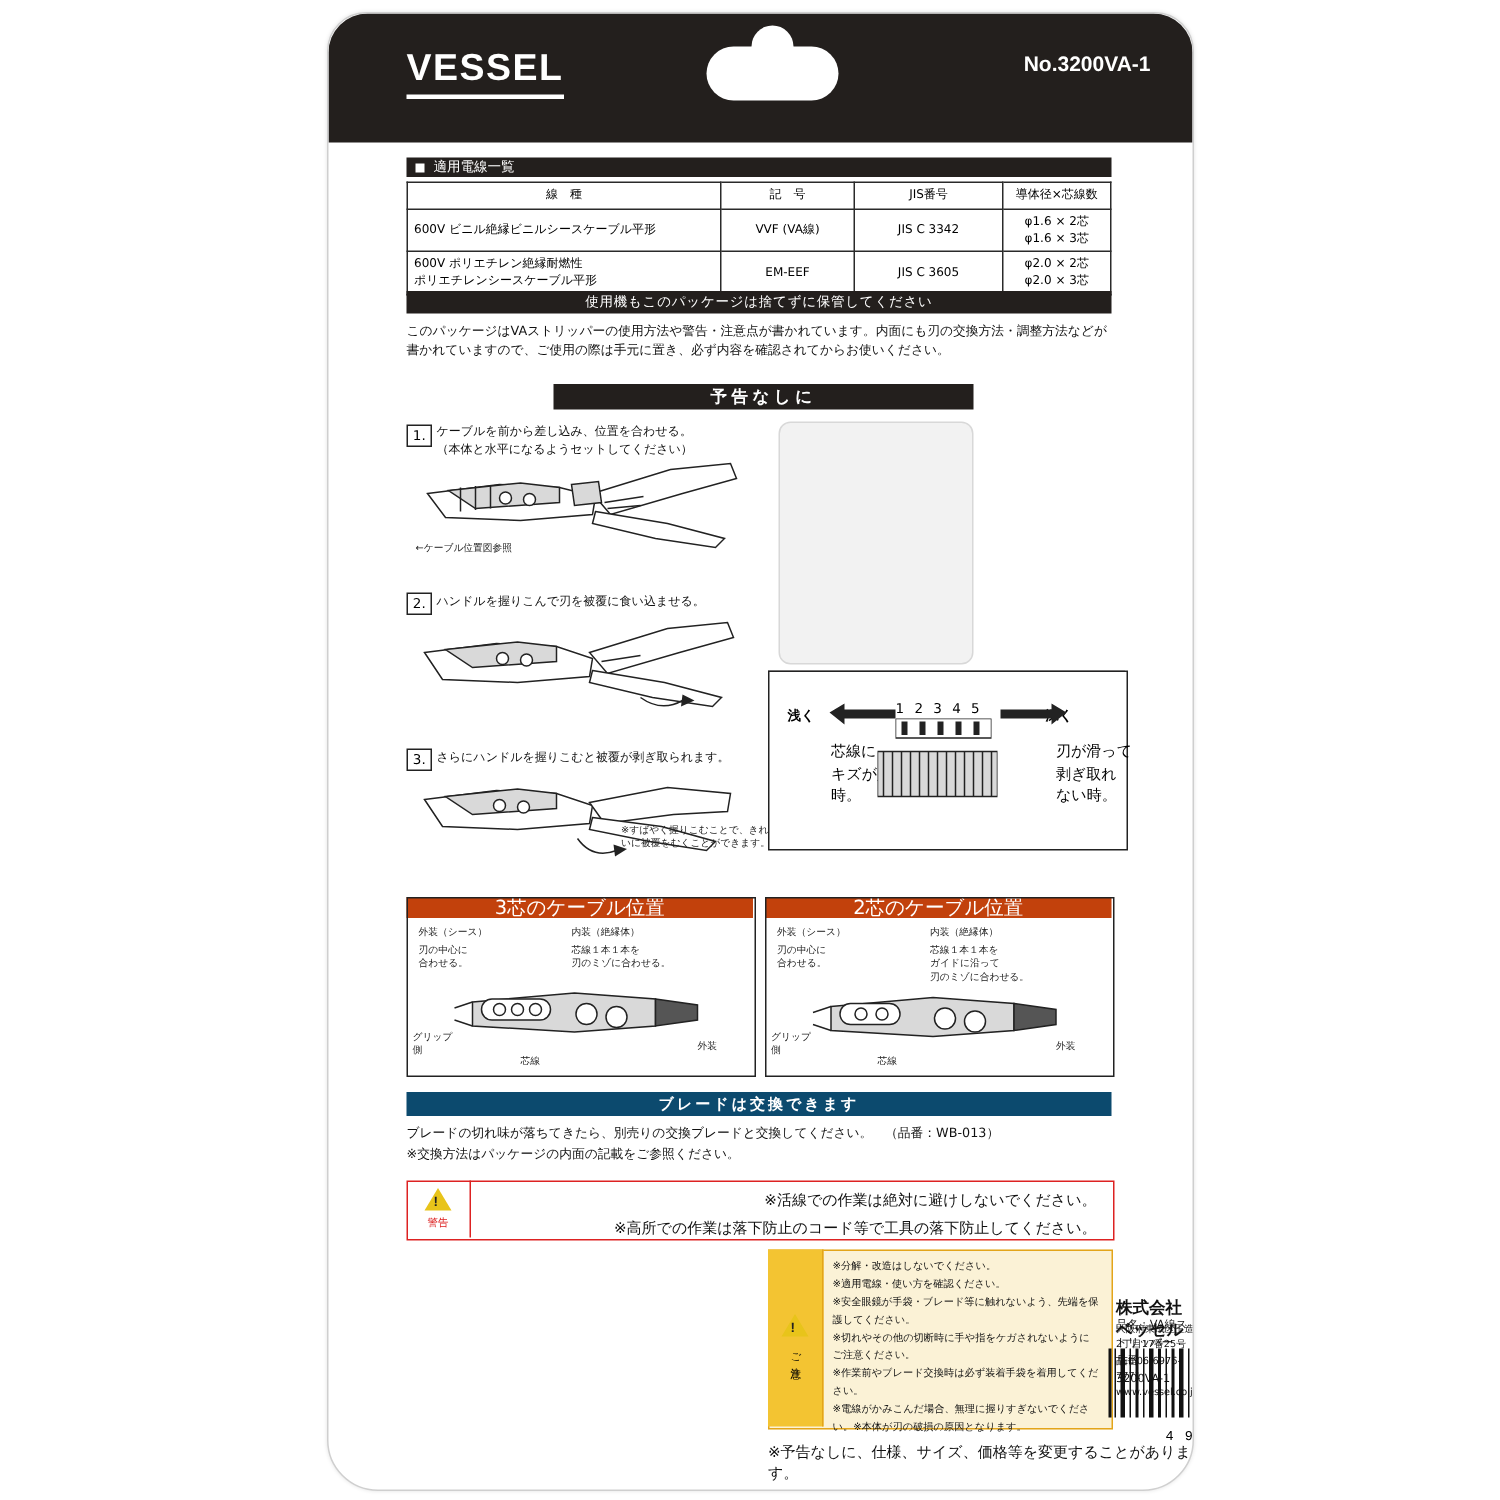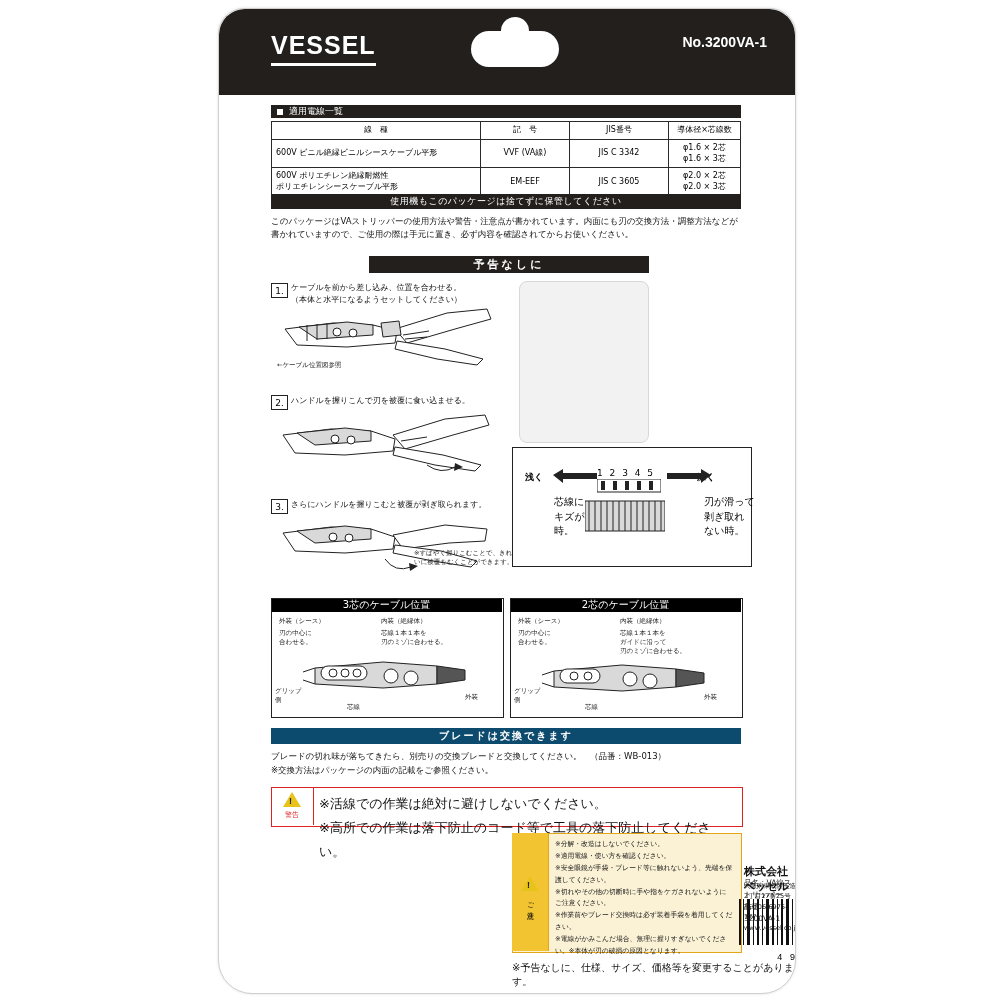--- a/index.html
+++ b/index.html
@@ -47,33 +47,33 @@
 
   .adjbox{position:absolute;left:293px;top:438px;width:238px;height:118px;border:1px solid #222;background:#fff;}
   .adjtitle{position:absolute;left:293px;top:438px;width:238px;height:15px;background:#231f1d;color:#fff;
       font-size:9px;display:flex;align-items:center;justify-content:center;}
   .arrowL,.arrowR{position:absolute;top:462px;font-size:9px;font-weight:700;}
   .adjnote{position:absolute;font-size:10px;line-height:1.45;margin-left:33px;}
 
   .footnote{position:absolute;font-size:6.5px;color:#222;line-height:1.4;}
 
   .halfbox{position:absolute;width:231px;height:120px;border:1px solid #222;}
-  .halftitle{position:absolute;width:231px;height:14px;background:#000000;color:#fff;font-size:10px;
+  .halftitle{position:absolute;width:231px;height:14px;background:#c2410c;color:#fff;font-size:13px;
       display:flex;align-items:center;justify-content:center;}
 
   .bladebar{position:absolute;left:52px;top:719px;width:470px;height:16px;background:#0c4a6e;color:#fff;
       font-size:10px;font-weight:700;display:flex;align-items:center;justify-content:center;letter-spacing:2px;}
 
   .warnbox{position:absolute;left:52px;top:778px;width:470px;height:38px;border:1.5px solid #d22; }
   .warnside{position:absolute;left:52px;top:778px;width:42px;height:38px;border-right:1.5px solid #d22;
       display:flex;flex-direction:column;align-items:center;justify-content:center;}
   .tri{width:0;height:0;border-left:9px solid transparent;border-right:9px solid transparent;
       border-bottom:15px solid #e8c41a;position:relative;}
   .tri:after{content:"!";position:absolute;left:-3px;top:4px;font-size:9px;color:#222;font-weight:700;}
-  .warntxt{position:absolute;left:100px;top:783px;width:412px;font-size:13px;line-height:1.85;color:#111;}
+  .warntxt{position:absolute;left:100px;top:783px;width:412px;font-size:10px;line-height:1.85;color:#111;text-align:right;}
 
   .cautbox{position:absolute;left:293px;top:824px;width:228px;height:118px;border:1.5px solid #e3a51a;background:#fbf2d6;}
   .cautside{position:absolute;left:293px;top:824px;width:36px;height:118px;border-right:1.5px solid #e3a51a;
       background:#f3c432;display:flex;flex-direction:column;align-items:center;justify-content:center;gap:6px;}
   .cautlist{position:absolute;left:336px;top:830px;width:178px;font-size:6.8px;line-height:1.75;color:#111;}
 
   .prodinfo{position:absolute;left:525px;top:868px;font-size:7.5px;line-height:1.6;color:#111;}
   .company{position:absolute;left:525px;top:855px;font-size:11px;font-weight:700;color:#111;}
   .addr{position:absolute;left:525px;top:872px;font-size:6.5px;line-height:1.6;color:#111;}
 

